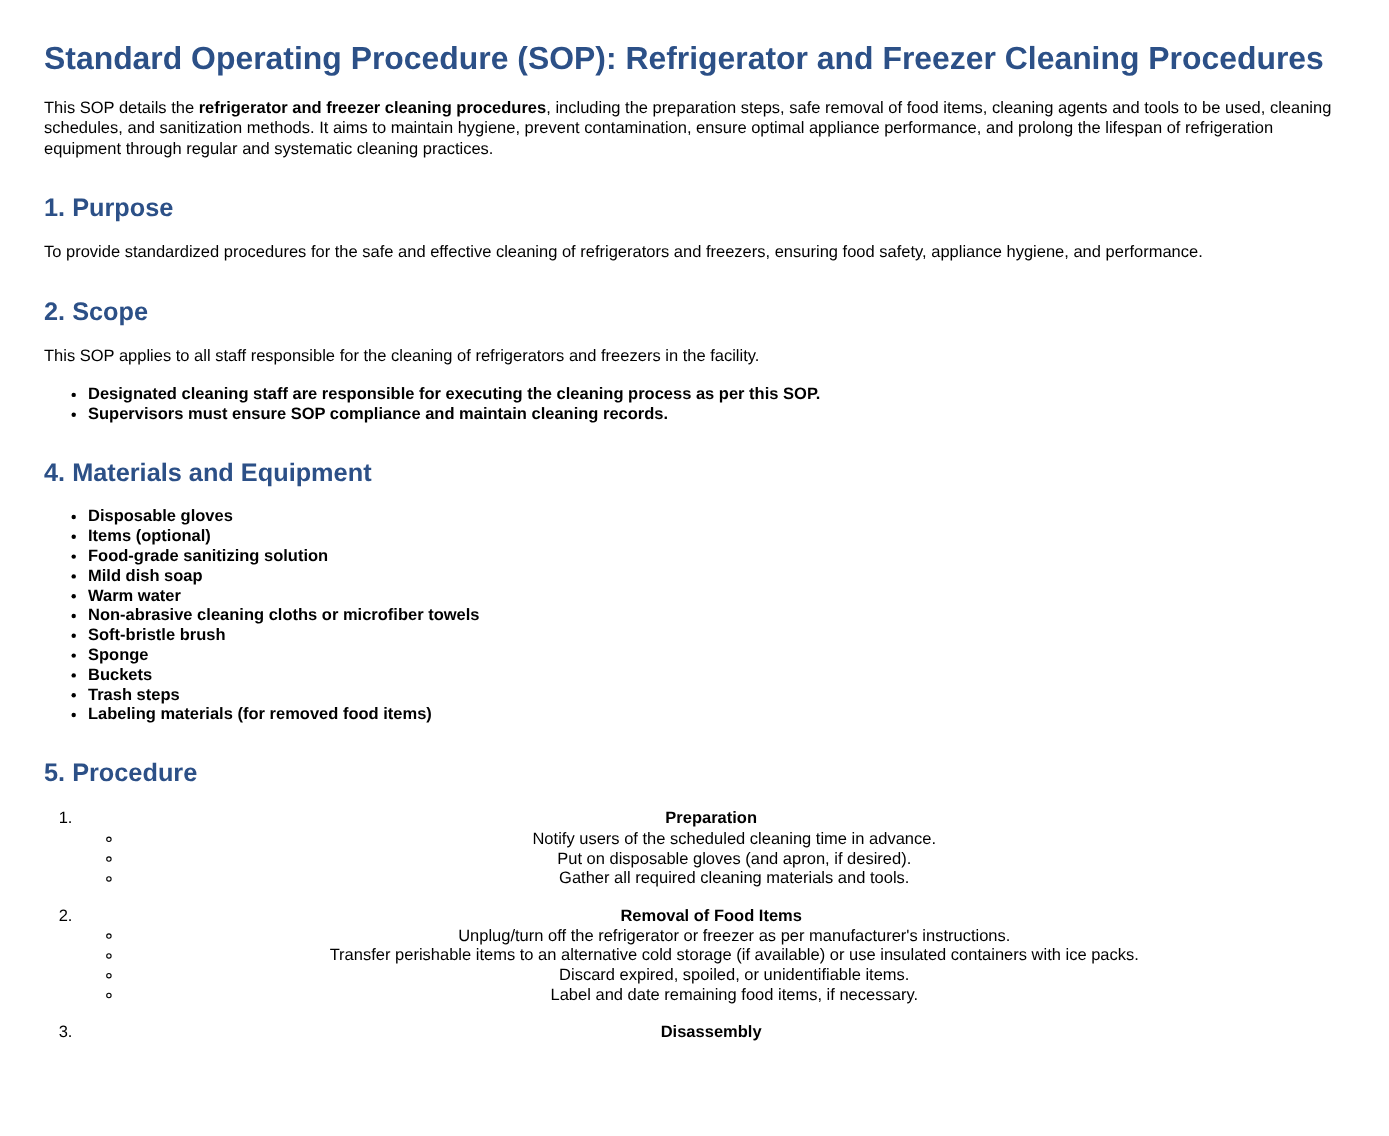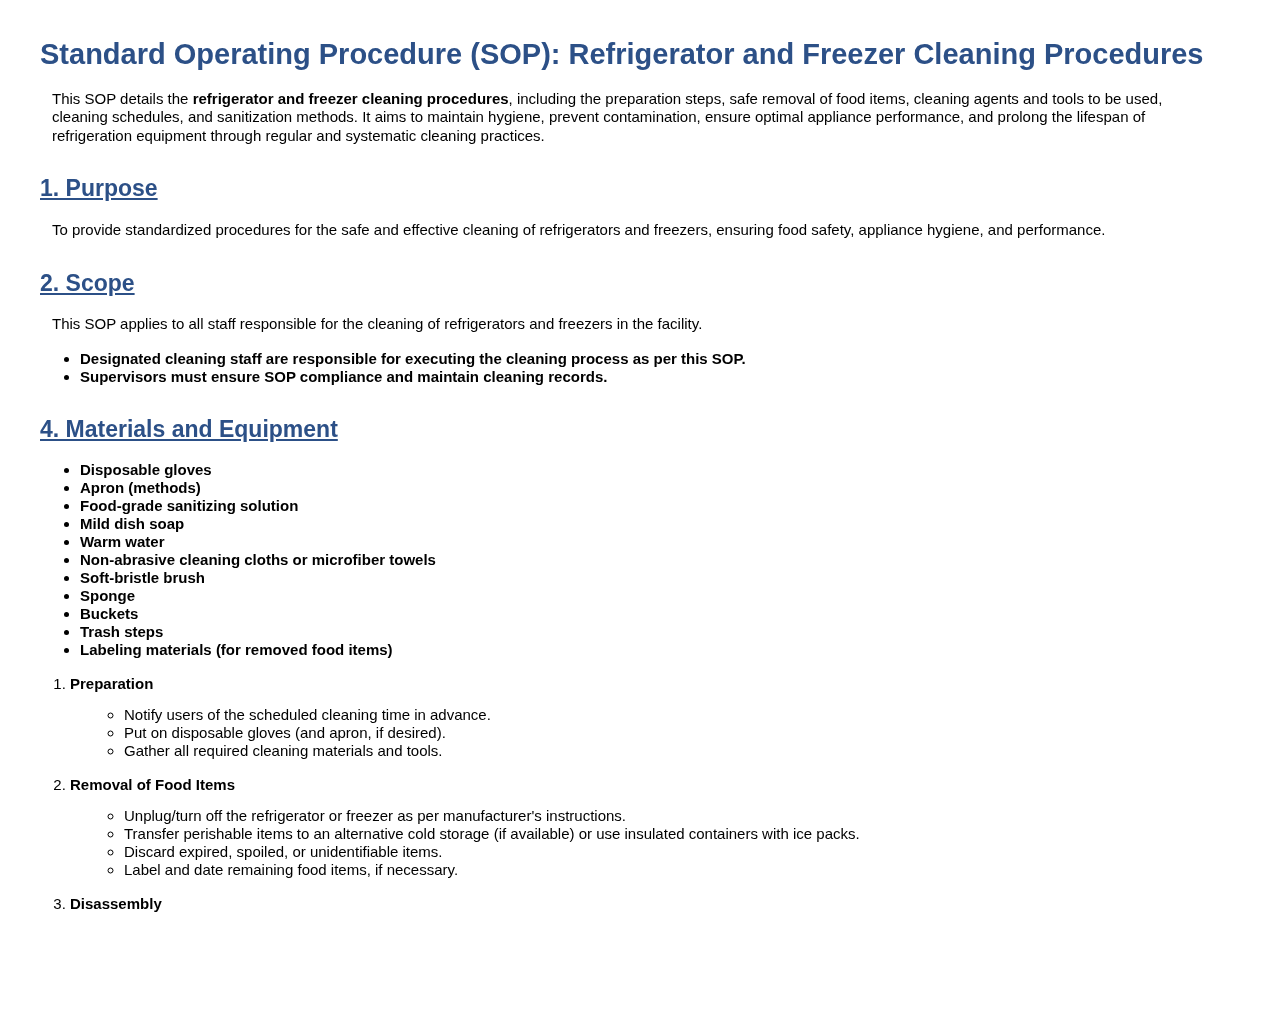--- a/index.html
+++ b/index.html
@@ -26,49 +26,49 @@
     line-height: 1.3;
     font-weight: bold;
     color: #2c5087;
   }
   h2 {
     margin: 30px 0 18px 0;
     font-size: 23px;
     line-height: 1.2;
     font-weight: bold;
     color: #2c5087;
-    text-decoration: underline;
   }
   p {
-    margin: 16px 12px;
+    margin: 16px 0;
     line-height: 1.24;
   }
   ul.bullet-list {
     margin: 16px 0;
     padding-left: 40px;
     list-style-type: disc;
   }
   ul.bullet-list li {
     line-height: 1.2;
     font-weight: bold;
   }
   ol.step-list {
     margin: 16px 0;
     padding-left: 30px;
     list-style-type: decimal;
+    text-align: center;
   }
   ol.step-list > li {
     line-height: 1.24;
     margin-bottom: 16px;
   }
   ol.step-list > li > strong {
     font-weight: bold;
   }
   ul.substep-list {
-    margin: 12px;
+    margin: 0;
     padding-left: 42px;
     list-style-type: circle;
   }
   ul.substep-list li {
     line-height: 1.2;
   }
 </style>
 </head>
 <body>
 
@@ -85,32 +85,33 @@
   <p>This SOP applies to all staff responsible for the cleaning of refrigerators and freezers in the facility.</p>
 
   <ul class="bullet-list">
     <li>Designated cleaning staff are responsible for executing the cleaning process as per this SOP.</li>
     <li>Supervisors must ensure SOP compliance and maintain cleaning records.</li>
   </ul>
 
   <h2>4. Materials and Equipment</h2>
   <ul class="bullet-list">
     <li>Disposable gloves</li>
-    <li>Apron (methods)</li>
+    <li>Items (optional)</li>
     <li>Food-grade sanitizing solution</li>
     <li>Mild dish soap</li>
     <li>Warm water</li>
     <li>Non-abrasive cleaning cloths or microfiber towels</li>
     <li>Soft-bristle brush</li>
     <li>Sponge</li>
     <li>Buckets</li>
     <li>Trash steps</li>
     <li>Labeling materials (for removed food items)</li>
   </ul>
 
+  <h2>5. Procedure</h2>
   <ol class="step-list">
     <li>
       <strong>Preparation</strong>
       <ul class="substep-list">
         <li>Notify users of the scheduled cleaning time in advance.</li>
         <li>Put on disposable gloves (and apron, if desired).</li>
         <li>Gather all required cleaning materials and tools.</li>
       </ul>
     </li>
     <li>

